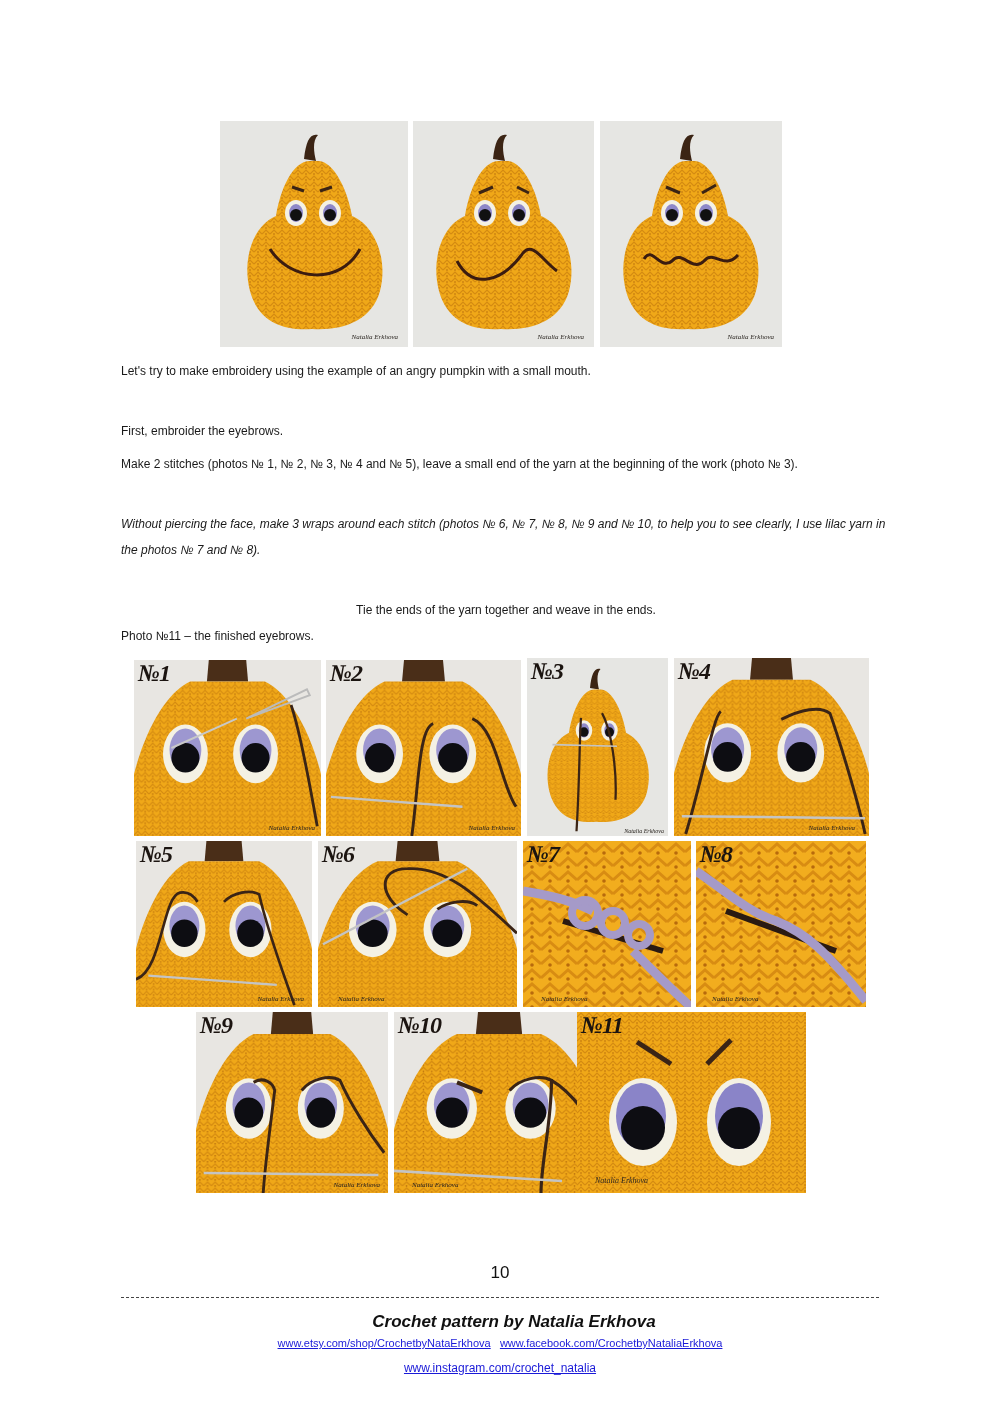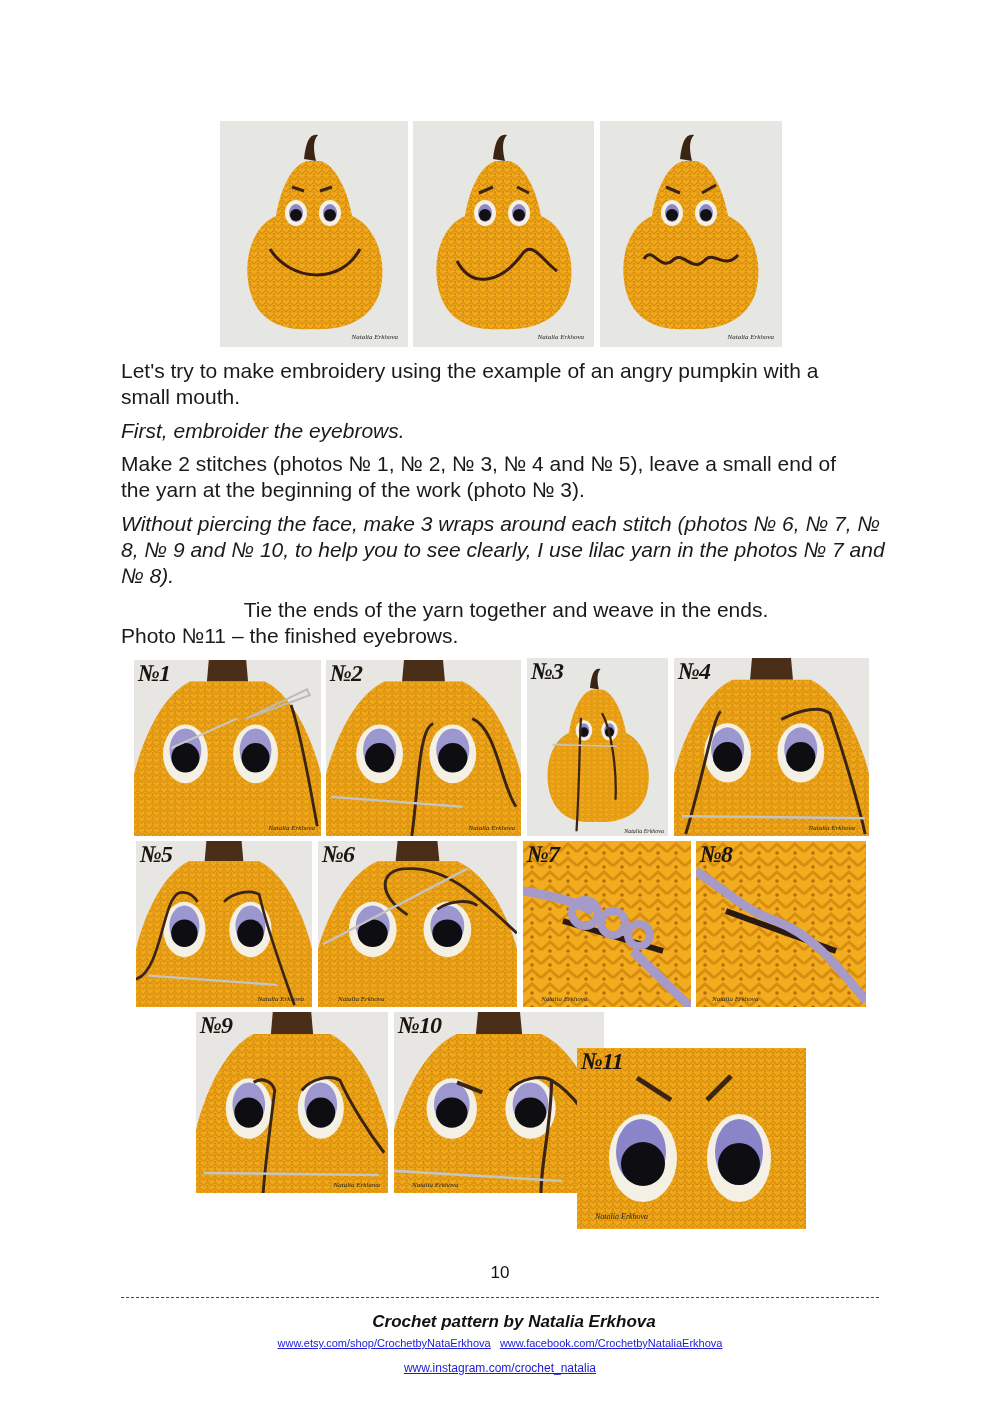--- a/index.html
+++ b/index.html
@@ -4,21 +4,21 @@
 <style>
   html, body { margin: 0; padding: 0; background: #ffffff; }
   body { width: 1000px; height: 1413px; position: relative; overflow: hidden;
          font-family: "Liberation Sans", "DejaVu Sans", sans-serif; color: #111; }
   .abs { position: absolute; }
   .photo { position: absolute; overflow: hidden; background: #e9e8e4; }
   .photo svg { width: 100%; height: 100%; display: block; }
   .num { position: absolute; left: 4px; top: 0px; font-family: "Liberation Serif", "DejaVu Serif", serif;
          font-style: italic; font-weight: bold; font-size: 24px; color: #1b1410; letter-spacing: -1px; }
   .wm { position: absolute; font-family: "Liberation Serif", serif; font-style: italic; font-size: 7px; color: #2a2520; padding-left: 12px; }
-  .para { position: absolute; left: 121px; width: 770px; font-size: 21px; line-height: 26px; color: #1a1a1a; }
+  .para { position: absolute; left: 121px; width: 770px; font-size: 12px; line-height: 26px; color: #1a1a1a; }
   .footer-rule { position: absolute; left: 121px; width: 758px; top: 1297px; border-top: 1px dashed #444; height: 0; }
   .center { text-align: center; }
   a.link { color: #1a1ad8; text-decoration: underline; }
 </style>
 </head>
 <body>
 
 <svg width="0" height="0" style="position:absolute">
   <defs>
     <pattern id="knit" width="8" height="6" patternUnits="userSpaceOnUse">
@@ -77,21 +77,21 @@
   <svg viewBox="0 0 182 226" preserveAspectRatio="none">
     <rect width="182" height="226" fill="#e6e6e3"></rect>
     <use href="#pear" x="-2" y="0"></use>
     <path d="M66 66 L80 72 M102 72 L116 64" stroke="#3b2414" stroke-width="3"></path>
     <path d="M44 138 C52 124 60 150 72 140 C82 128 92 152 104 140 C114 128 124 150 138 134" stroke="#3b1c10" stroke-width="3" fill="none"></path>
   </svg>
   <span class="wm" style="right:8px;bottom:6px;">Natalia Erkhova</span>
 </div>
 
 <div class="para" style="top:358px;width:740px;">Let's try to make embroidery using the example of an angry pumpkin with a small mouth.</div>
-<div class="para" style="top:418px;font-style:italic;">First, embroider the eyebrows.</div>
+<div class="para" style="top:418px;">First, embroider the eyebrows.</div>
 <div class="para" style="top:451px;width:740px;">Make 2 stitches (photos № 1, № 2, № 3, № 4 and № 5), leave a small end of the yarn at the beginning of the work (photo № 3).</div>
 <div class="para" style="top:511px;width:770px;font-style:italic;">Without piercing the face, make 3 wraps around each stitch (photos № 6, № 7, № 8, № 9 and № 10, to help you to see clearly, I use lilac yarn in the photos № 7 and № 8).</div>
 <div class="para" style="top:597px;text-align:center;">Tie the ends of the yarn together and weave in the ends.</div>
 <div class="para" style="top:623px;">Photo №11 – the finished eyebrows.</div>
 
 <div class="photo" style="left:134px;top:660px;width:187px;height:176px;">
   <svg viewBox="0 0 200 180" preserveAspectRatio="none">
     <use href="#closeface"></use>
     <path d="M40 90 L110 60" stroke="#c8c8c8" stroke-width="2"></path>
     <path d="M120 60 L185 30 L188 36 Z" stroke="#bbb" stroke-width="2" fill="none"></path>
@@ -189,21 +189,21 @@
   <svg viewBox="0 0 200 180" preserveAspectRatio="none">
     <use href="#closeface"></use>
     <path d="M60 70 L84 80" stroke="#3a2416" stroke-width="4"></path>
     <path d="M110 78 C120 66 140 62 150 68 C150 110 140 150 140 180" stroke="#3a2416" stroke-width="3" fill="none"></path>
     <path d="M150 68 C170 80 190 110 200 130" stroke="#3a2416" stroke-width="3" fill="none"></path>
     <path d="M0 158 L160 168" stroke="#c4c4c4" stroke-width="2.5"></path>
   </svg>
   <span class="num">№10</span>
   <span class="wm" style="left:6px;bottom:4px;">Natalia Erkhova</span>
 </div>
-<div class="photo" style="left:577px;top:1048px;width:229px;height:181px;">
+<div class="photo" style="left:577px;top:1012px;width:229px;height:181px;">
   <svg viewBox="0 0 229 181" preserveAspectRatio="none">
     <rect width="229" height="181" fill="url(#knit)"></rect>
     <path d="M60 30 L94 52" stroke="#3a2416" stroke-width="5"></path>
     <path d="M130 52 L154 28" stroke="#3a2416" stroke-width="5"></path>
     <ellipse cx="66" cy="110" rx="34" ry="44" fill="#f4f1e4"></ellipse>
     <ellipse cx="64" cy="104" rx="25" ry="33" fill="#8a84c8"></ellipse>
     <circle cx="66" cy="116" r="22" fill="#0d0d12"></circle>
     <ellipse cx="162" cy="110" rx="32" ry="44" fill="#f4f1e4"></ellipse>
     <ellipse cx="162" cy="104" rx="24" ry="33" fill="#8a84c8"></ellipse>
     <circle cx="162" cy="116" r="21" fill="#0d0d12"></circle>

